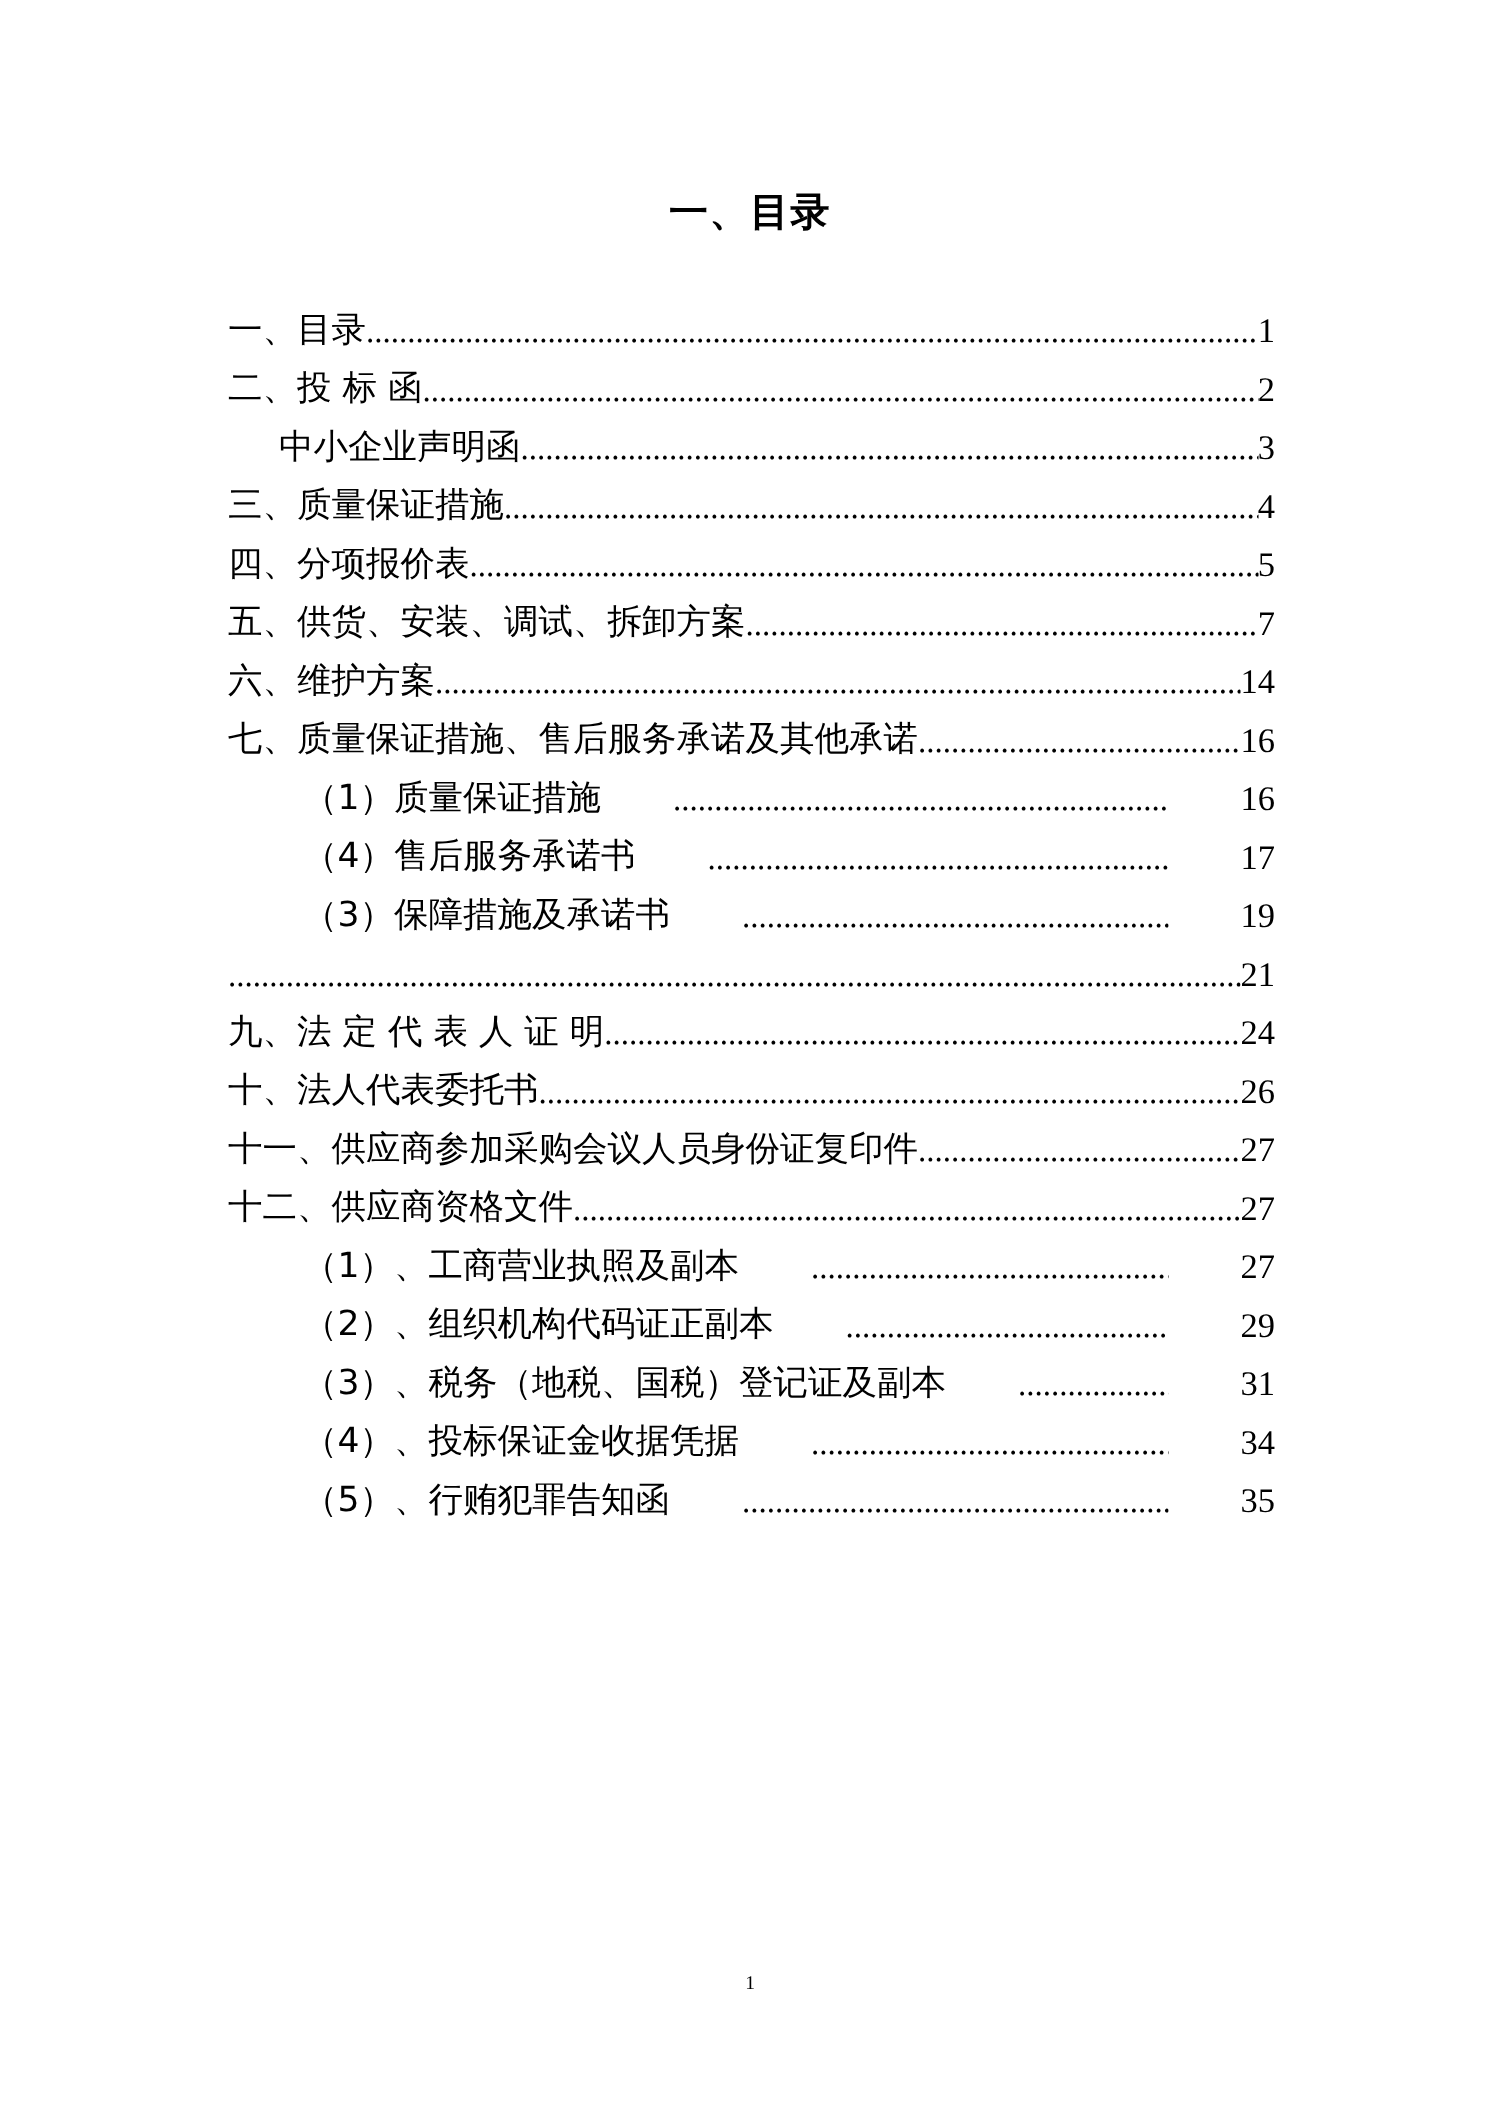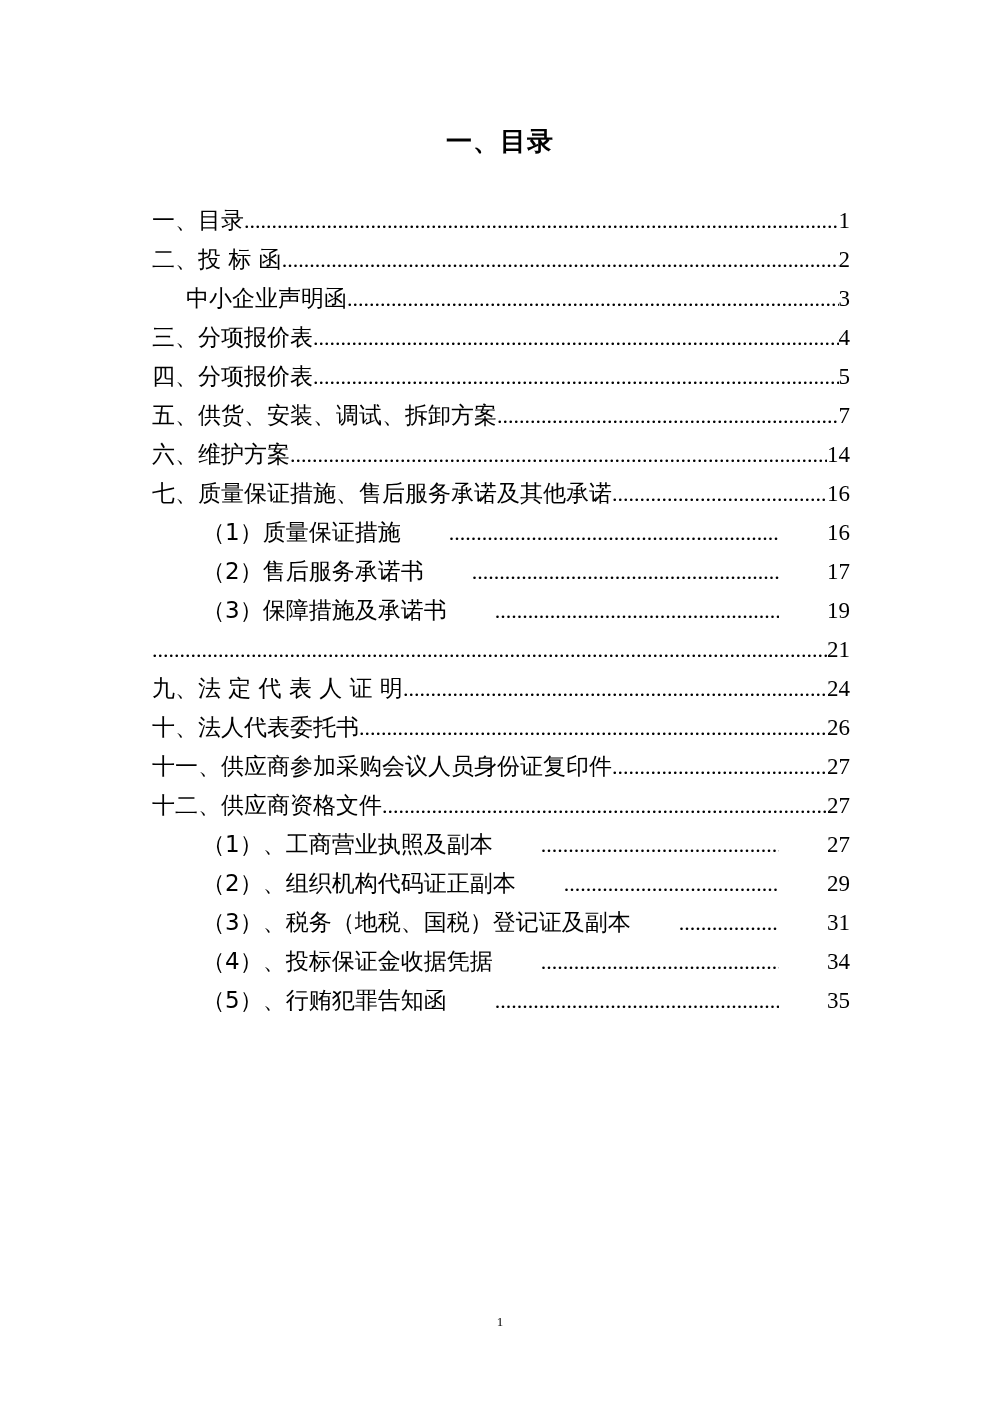--- a/index.html
+++ b/index.html
@@ -34,21 +34,21 @@
       <span class="label">二、投 标 函</span>
       <span class="dots"></span>
       <span class="page">2</span>
     </div>
   <div class="row indent1">
       <span class="label">中小企业声明函</span>
       <span class="dots"></span>
       <span class="page">3</span>
     </div>
   <div class="row">
-      <span class="label">三、分项报价表</span>
+      <span class="label">三、质量保证措施</span>
       <span class="dots"></span>
       <span class="page">4</span>
     </div>
   <div class="row">
       <span class="label">四、分项报价表</span>
       <span class="dots"></span>
       <span class="page">5</span>
     </div>
   <div class="row">
       <span class="label">五、供货、安装、调试、拆卸方案</span>
@@ -64,21 +64,21 @@
       <span class="label">七、质量保证措施、售后服务承诺及其他承诺</span>
       <span class="dots"></span>
       <span class="page">16</span>
     </div>
   <div class="row indent2">
       <span class="label">（1）质量保证措施</span>
       <span class="dots"></span>
       <span class="page">16</span>
     </div>
   <div class="row indent2">
-      <span class="label">（2）售后服务承诺书</span>
+      <span class="label">（4）售后服务承诺书</span>
       <span class="dots"></span>
       <span class="page">17</span>
     </div>
   <div class="row indent2">
       <span class="label">（3）保障措施及承诺书</span>
       <span class="dots"></span>
       <span class="page">19</span>
     </div>
   <div class="row">
       <span class="dots"></span>

